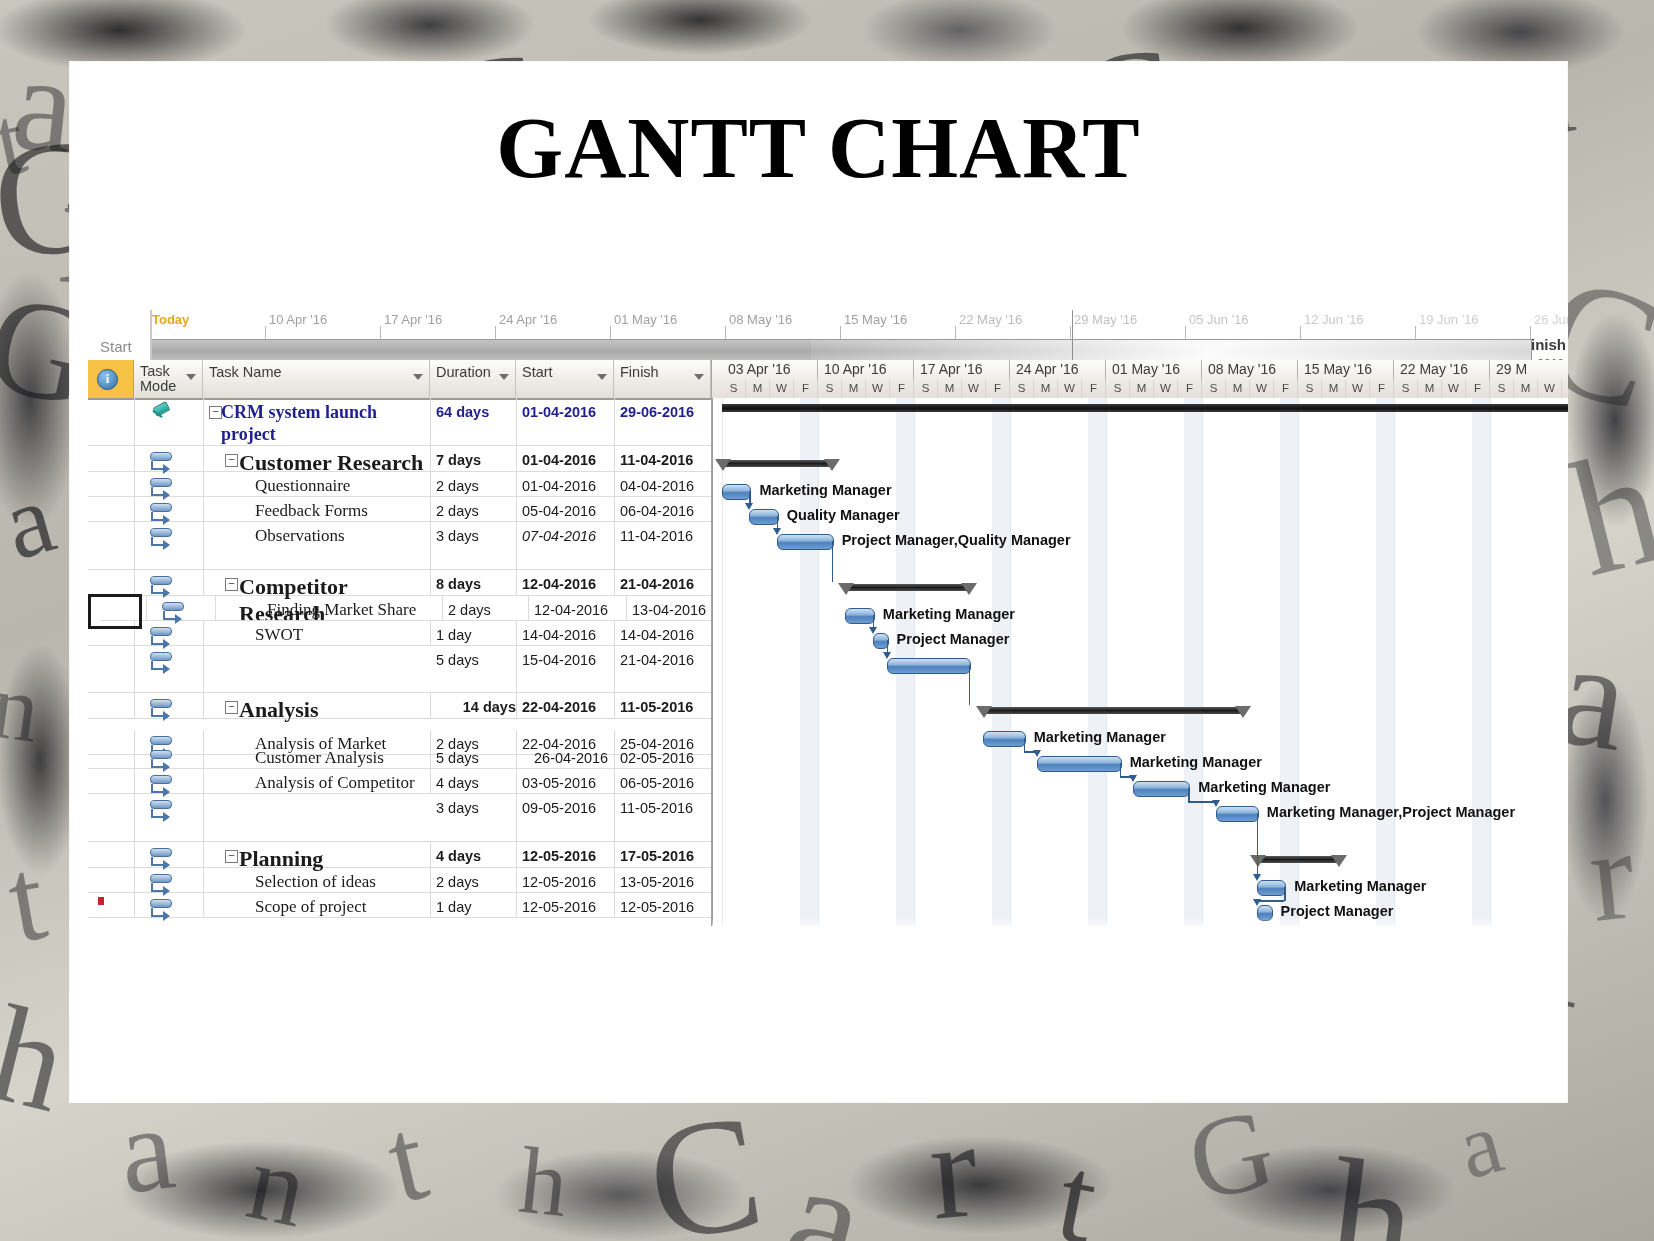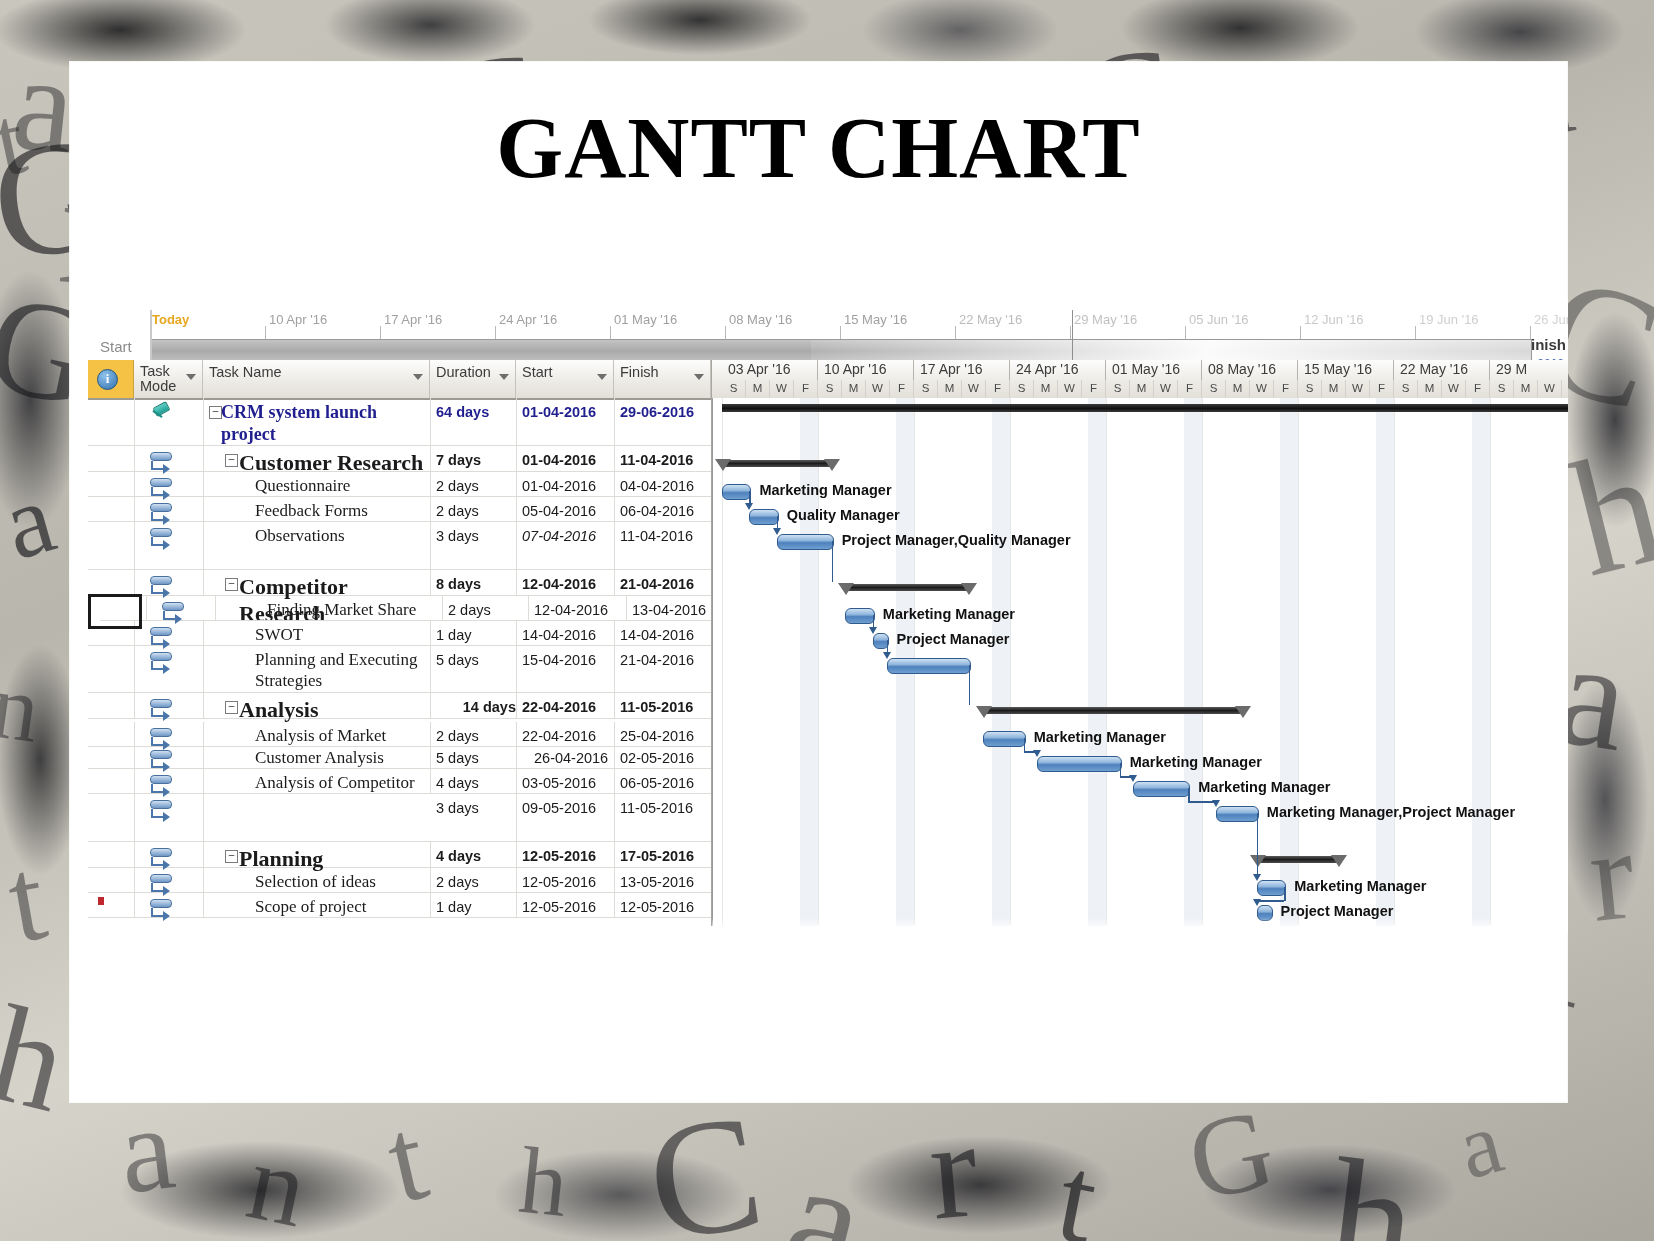--- a/index.html
+++ b/index.html
@@ -545,23 +545,20 @@
             <div class="trow lvl2" style="top: 286px; height: 47px;">
               <div class="c-info"></div>
               <div class="c-mode">
                 <span class="mode-icon">
                   <span class="bar1"></span>
                   <span class="arrowv"></span>
                   <span class="arrowh"></span>
                   <span class="arrowhead"></span>
                 </span>
               </div>
-              <div class="c-name">
-                <span class="tname indent2">Planning and Executing Strategies</span>
-              </div>
               <div class="c-dur">
                 <span class="tval" style="padding-left: 6px;">5 days</span>
               </div>
               <div class="c-start">
                 <span class="tval" style="padding-left: 6px;">15-04-2016</span>
               </div>
               <div class="c-fin">
                 <span class="tval" style="padding-left: 6px;">21-04-2016</span>
               </div>
             </div>
@@ -582,21 +579,21 @@
               <div class="c-dur">
                 <span class="tval" style="padding-left: 6px; text-align: right;">14 days</span>
               </div>
               <div class="c-start">
                 <span class="tval" style="padding-left: 6px;">22-04-2016</span>
               </div>
               <div class="c-fin">
                 <span class="tval" style="padding-left: 6px;">11-05-2016</span>
               </div>
             </div>
-            <div class="trow lvl2" style="top: 362px; height: 25px;">
+            <div class="trow lvl2" style="top: 370px; height: 25px;">
               <div class="c-info"></div>
               <div class="c-mode">
                 <span class="mode-icon">
                   <span class="bar1"></span>
                   <span class="arrowv"></span>
                   <span class="arrowh"></span>
                   <span class="arrowhead"></span>
                 </span>
               </div>
               <div class="c-name">

